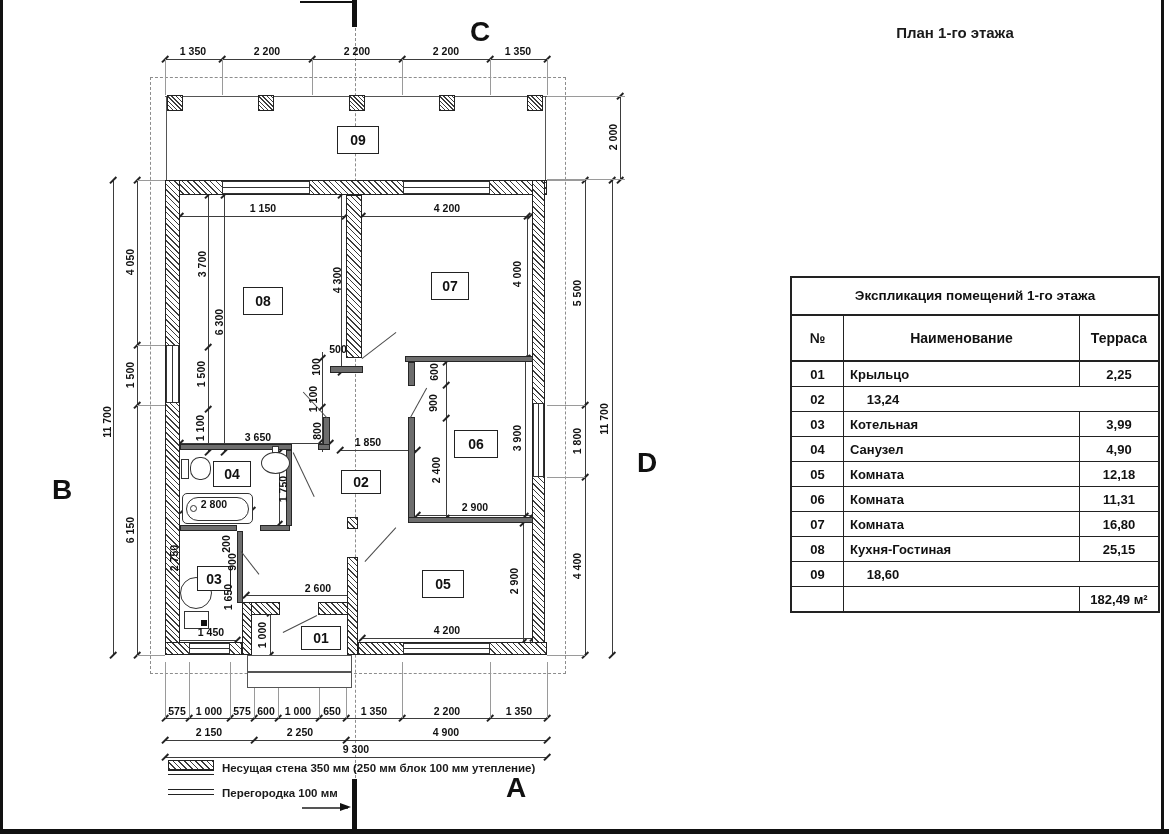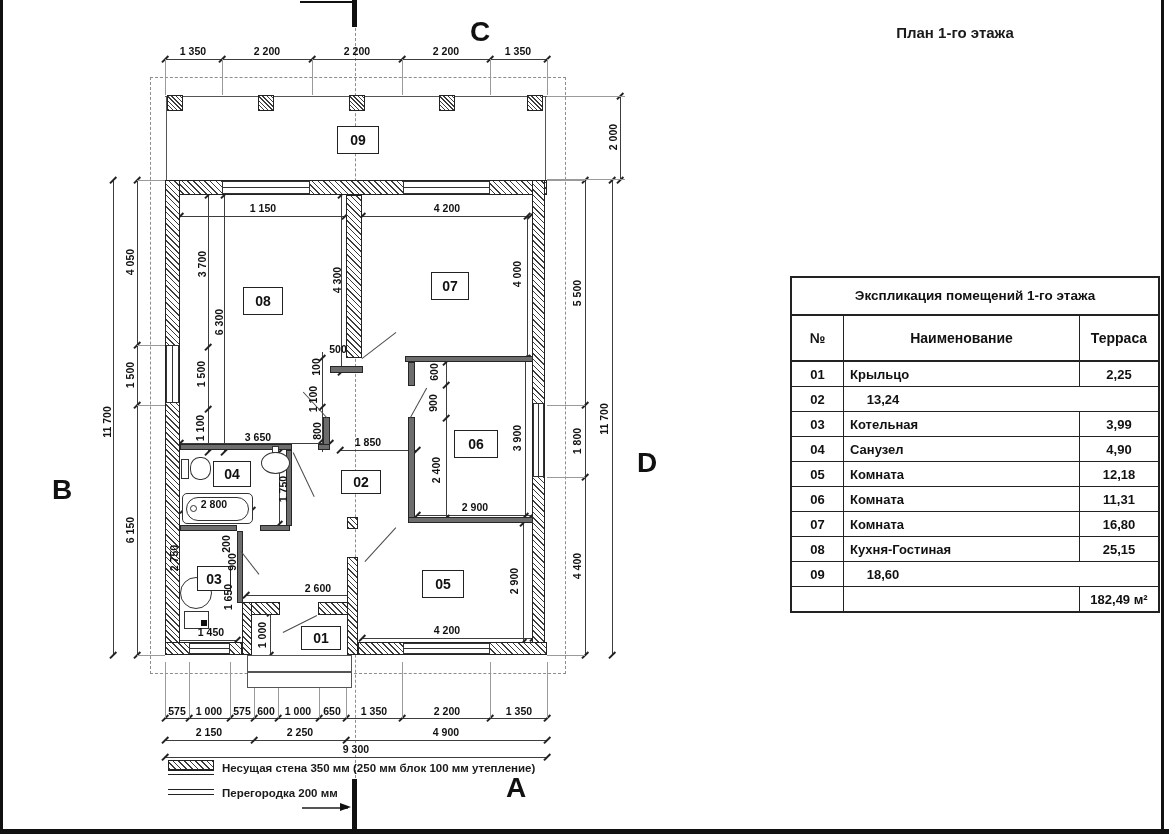--- a/index.html
+++ b/index.html
@@ -388,15 +388,15 @@
       <div class="tc c1"></div>
       <div class="tc c2"></div>
       <div class="tc c3">182,49 м²</div>
     </div>
   </div>
 
   <div class="leg-hatch" style="left:168px;top:760px;width:46px;height:10px"></div>
   <div class="leg-dline" style="left:168px;top:770px;width:46px;height:5px"></div>
   <div class="leg-lbl" style="left:222px;top:762px">Несущая стена 350 мм (250 мм блок 100 мм утепление)</div>
   <div class="leg-dline" style="left:168px;top:789px;width:46px;height:6px"></div>
-  <div class="leg-lbl" style="left:222px;top:787px">Перегородка 200 мм</div>
+  <div class="leg-lbl" style="left:222px;top:787px">Перегородка 100 мм</div>
 
 </div>
 
 </body></html>

